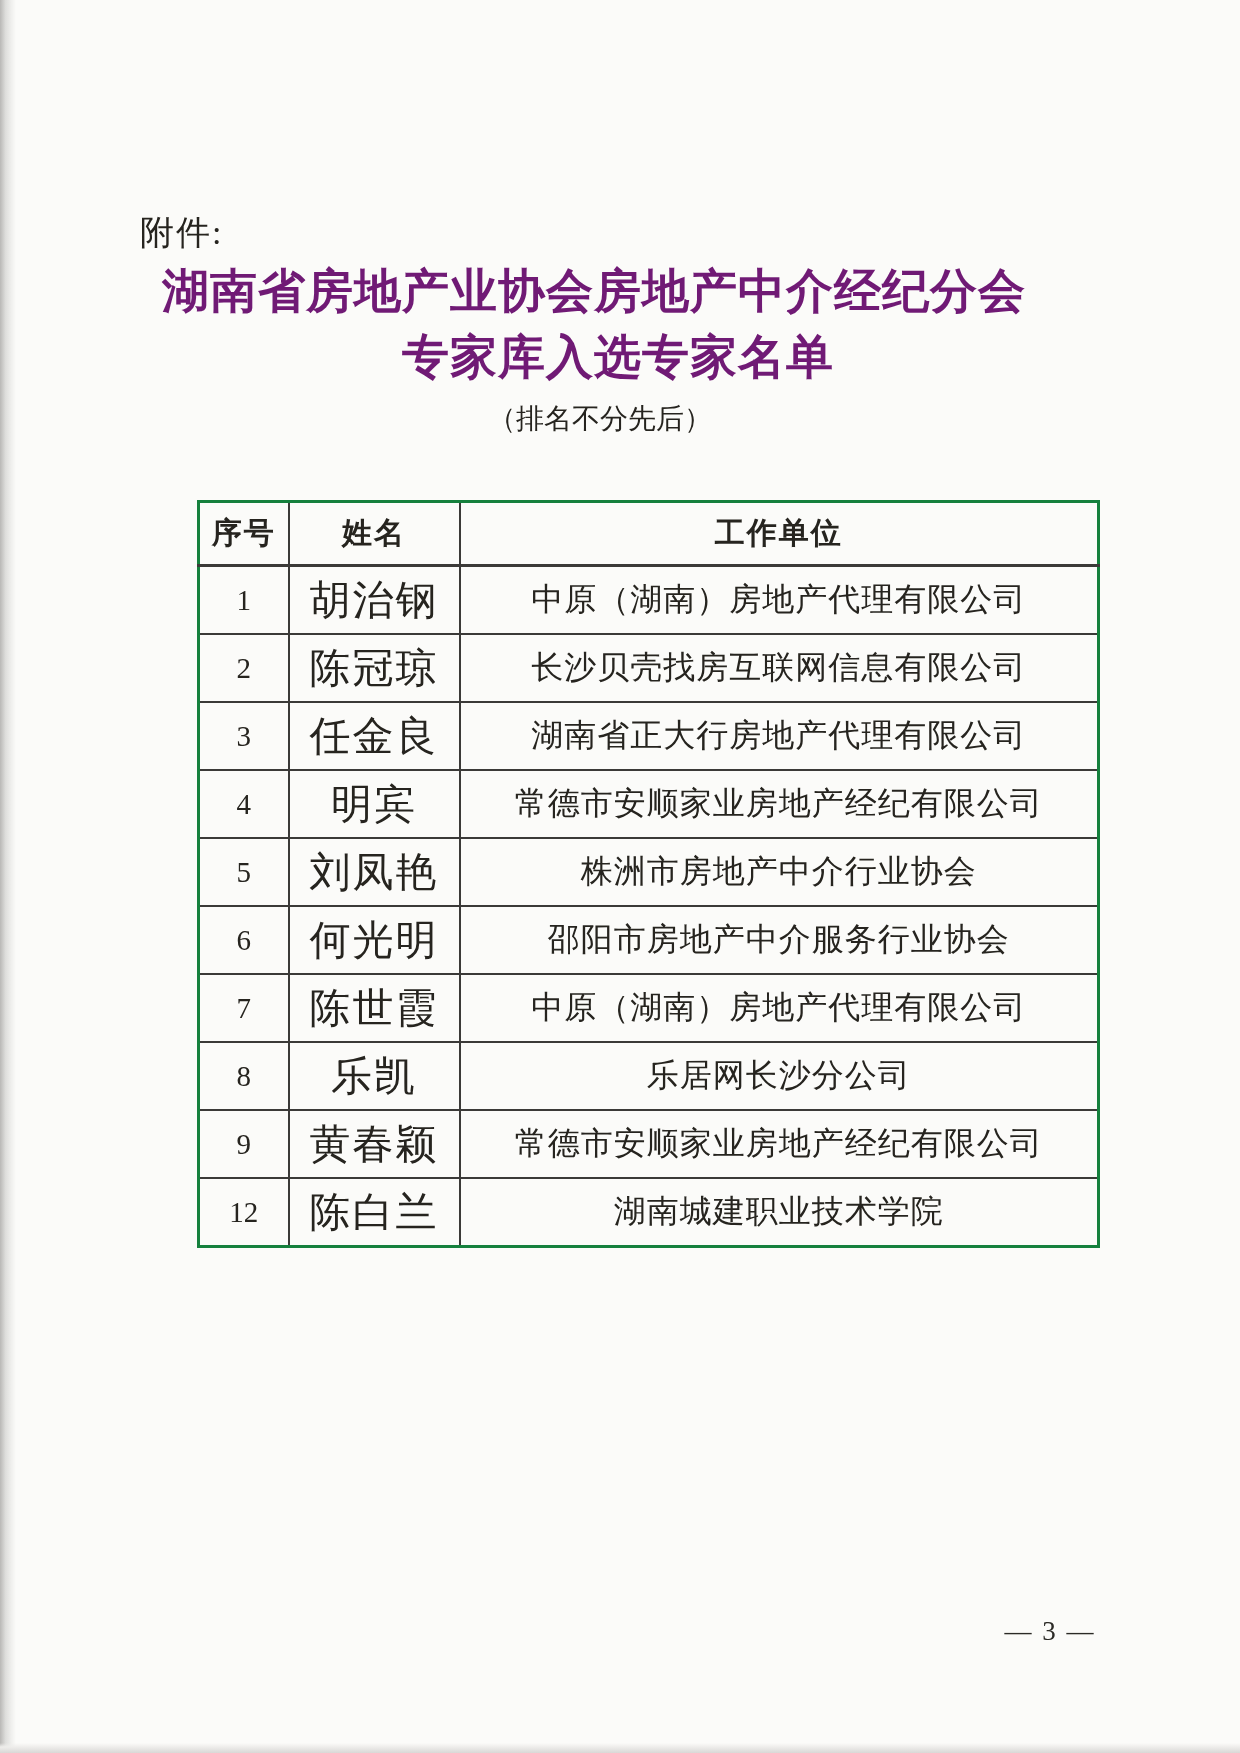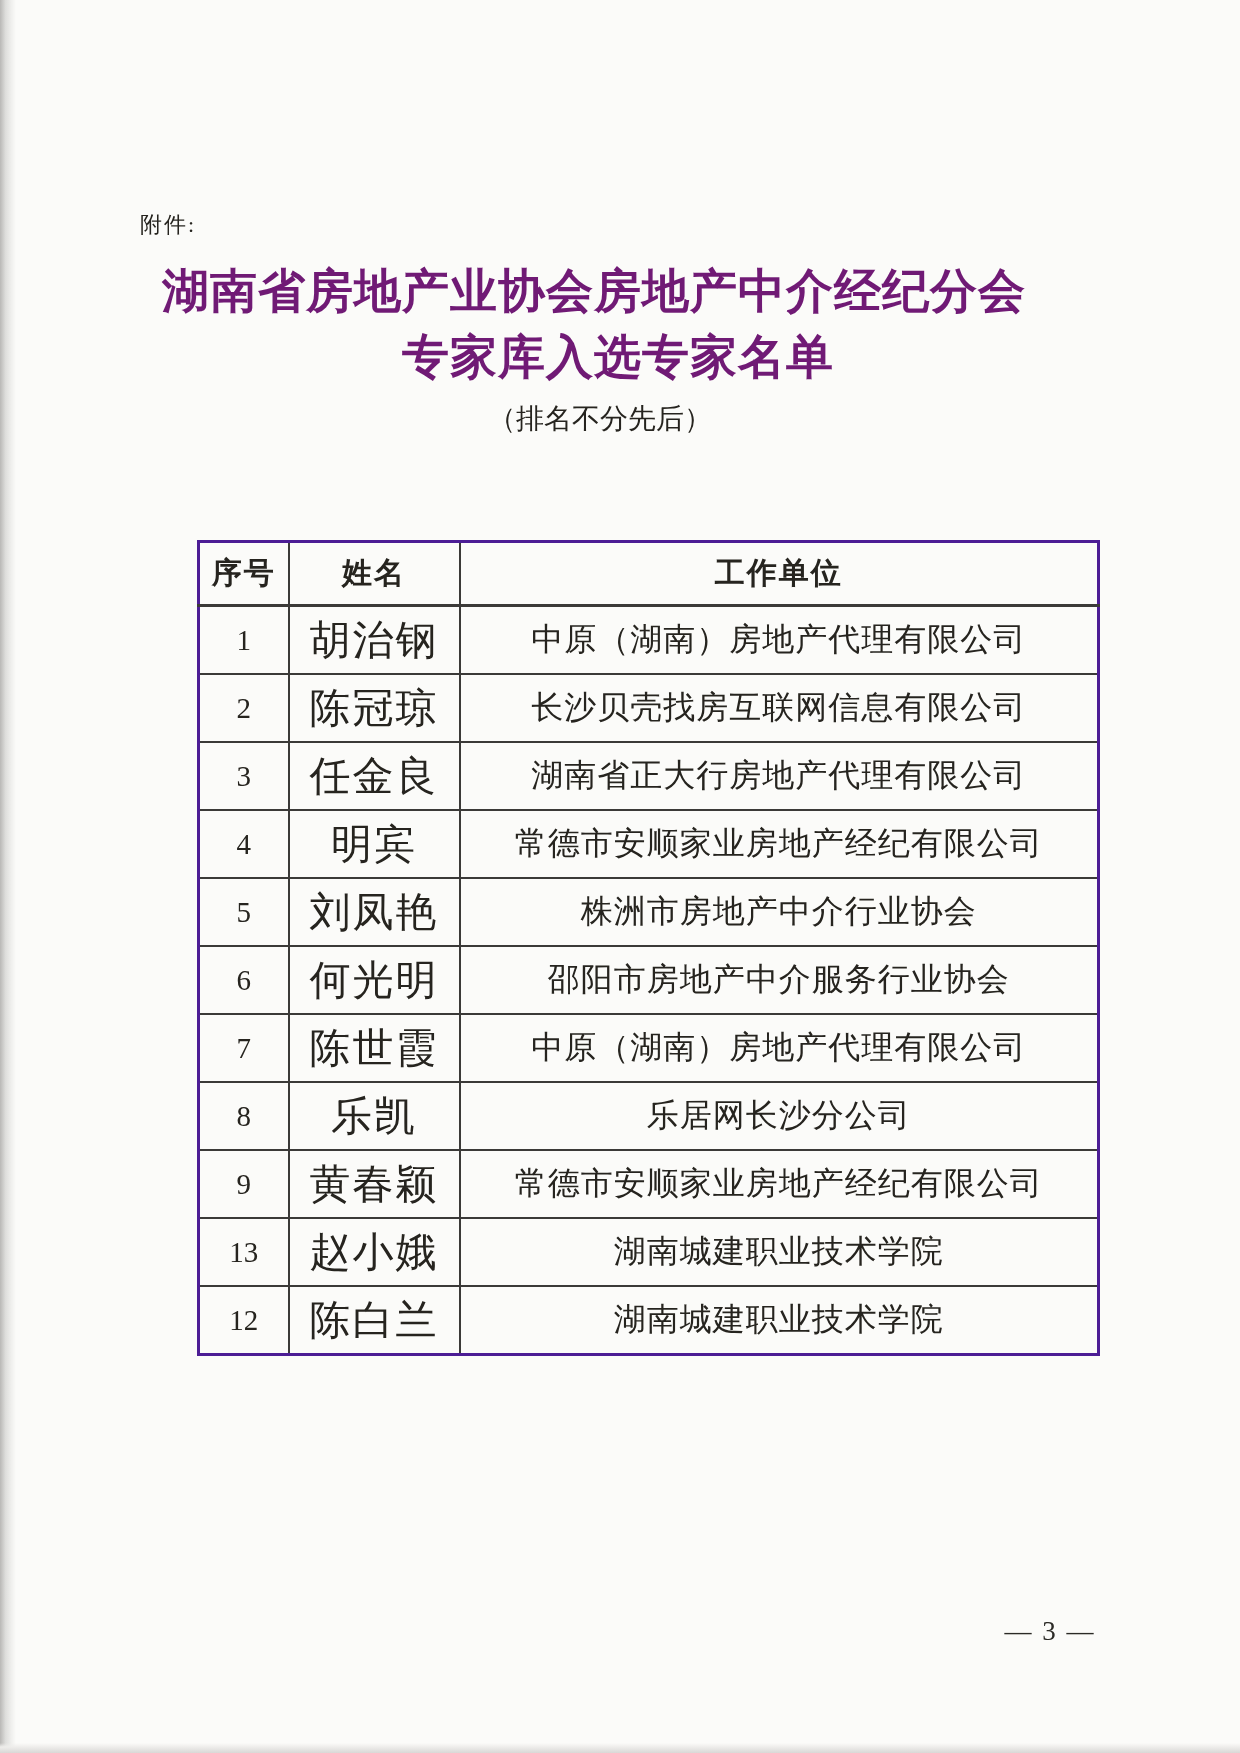--- a/index.html
+++ b/index.html
@@ -23,21 +23,21 @@
   }
   .scan-edge-bottom {
     position: absolute;
     left: 0; bottom: 0;
     width: 100%; height: 10px;
     background: linear-gradient(to top, #d9d8d6 0%, #eeedeb 60%, rgba(251,251,249,0) 100%);
   }
   .attachment {
     position: absolute;
     left: 140px; top: 210px;
-    font-size: 22px;
+    font-size: 34px;
     letter-spacing: 2px;
   }
   .title-block {
     position: absolute;
     left: 0; top: 258px;
     width: 1240px;
     text-align: center;
     font-weight: 700;
     font-size: 47px;
     line-height: 66px;
@@ -52,22 +52,21 @@
     text-align: center;
     font-size: 28px;
     margin-left: -20px;
   }
   table.expert-table {
     position: absolute;
     left: 197px; top: 500px;
     width: 900px;
     border-collapse: collapse;
     table-layout: fixed;
-    border: 3px solid #4c1d95;
-    margin-top: 40px;
+    border: 3px solid #15803d;
   }
   .expert-table th, .expert-table td {
     border: 2px solid #3b3a38;
     text-align: center;
     vertical-align: middle;
     padding: 0;
     overflow: hidden;
     white-space: nowrap;
   }
   .expert-table th {
@@ -159,25 +158,20 @@
         <td class="col-no">8</td>
         <td class="col-name">乐凯</td>
         <td class="col-org">乐居网长沙分公司</td>
       </tr>
       <tr>
         <td class="col-no">9</td>
         <td class="col-name">黄春颖</td>
         <td class="col-org">常德市安顺家业房地产经纪有限公司</td>
       </tr>
       <tr>
-        <td class="col-no">13</td>
-        <td class="col-name">赵小娥</td>
-        <td class="col-org">湖南城建职业技术学院</td>
-      </tr>
-      <tr>
         <td class="col-no">12</td>
         <td class="col-name">陈白兰</td>
         <td class="col-org">湖南城建职业技术学院</td>
       </tr>
     </tbody>
 </table>
 
 <div class="page-number">— 3 —</div>
 
 </body></html>

